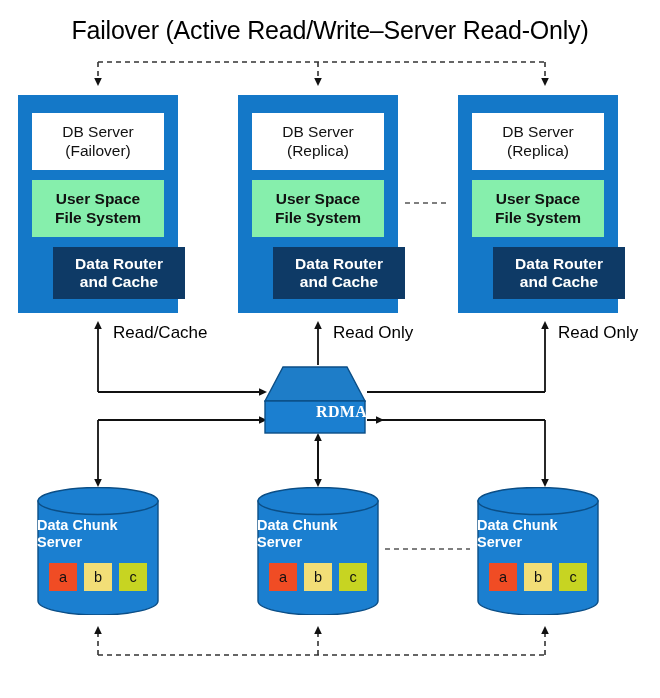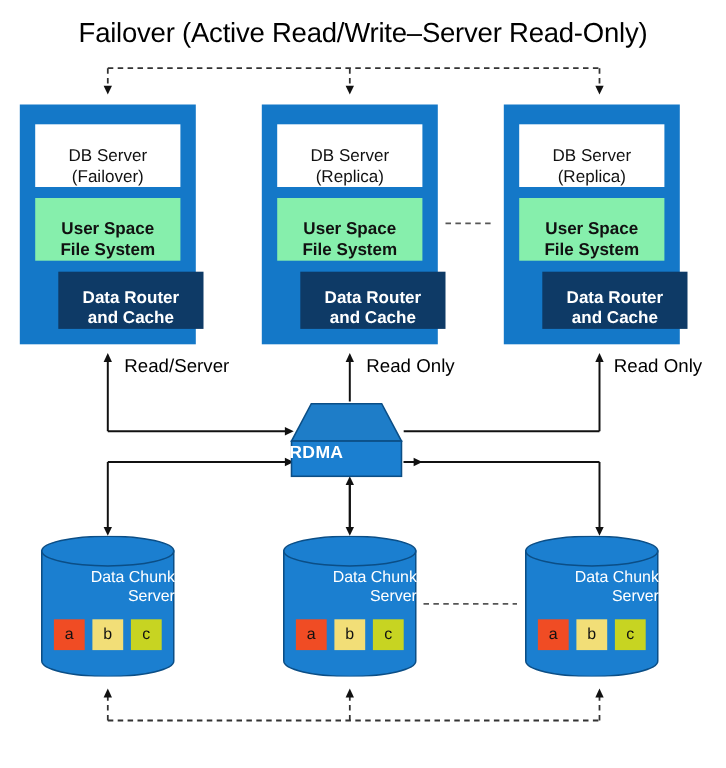--- a/index.html
+++ b/index.html
@@ -14,37 +14,37 @@
   
   svg.wires{position:absolute;left:0;top:0;width:660px;height:698px;
             pointer-events:none;}
 
   
   .db-box{position:absolute;width:160px;height:218px;background:#1478C8;}
   .db-inner{position:absolute;left:14px;width:132px;}
   .db-head{top:18px;height:57px;background:#ffffff;color:#111;}
   .db-fs{top:85px;height:57px;background:#86efac;color:#111;}
   .db-dr{top:152px;height:52px;background:#0E3A66;color:#ffffff;}
-  .db-inner{display:flex;align-items:flex-end;justify-content:center;
+  .db-inner{display:flex;align-items:center;justify-content:center;
             text-align:center;line-height:1.18;font-size:15.5px;}
   .db-head{font-weight:400;}
   .db-fs{font-weight:600;}
   .db-dr{font-weight:700;margin-left:21px;}
 
   
   .rdma{position:absolute;left:263px;top:365px;width:104px;height:70px;}
   .rdma svg{position:absolute;left:0;top:0;}
-  .rdma .lbl{position:absolute;left:0;top:38px;width:104px;text-align:left;
-             color:#fff;font-size:16px;font-weight:600;letter-spacing:.3px;}
+  .rdma .lbl{position:absolute;left:0;top:38px;width:104px;text-align:right;
+             color:#fff;font-size:16px;font-weight:600;letter-spacing:.3px;font-family:Liberation Serif, serif;}
 
   
   .cyl{position:absolute;width:122px;height:128px;}
   .cyl svg{position:absolute;left:0;top:0;}
-  .cyl .ctext{position:absolute;left:0;top:30px;width:122px;text-align:right;
-              color:#fff;font-size:14.5px;font-weight:400;line-height:1.2;}
+  .cyl .ctext{position:absolute;left:0;top:30px;width:122px;text-align:left;
+              color:#fff;font-size:14.5px;font-weight:700;line-height:1.2;}
   .chunks{position:absolute;left:12px;top:76px;width:98px;display:flex;
           justify-content:space-between;}
   .chunk{width:28px;height:28px;display:flex;align-items:center;
          justify-content:center;font-size:14.5px;color:#111;font-weight:400;}
 
   
   .alabel{position:absolute;font-size:17px;color:#000;white-space:nowrap;}
 
   
   .wm{position:absolute;right:14px;bottom:8px;font-size:13px;color:#c9c9c9;
@@ -170,21 +170,21 @@
       </span>
     </div>
     <div class="db-inner db-dr">
       <span>
         <span>Data Router</span><br>
         <span>and Cache</span>
       </span>
     </div>
   </div>
 
-  <div class="alabel" style="left:113px;top:323px;">Read/Server</div>
+  <div class="alabel" style="left:113px;top:323px;">Read/Cache</div>
   <div class="alabel" style="left:333px;top:323px;">Read Only</div>
   <div class="alabel" style="left:558px;top:323px;">Read Only</div>
 
   <div class="rdma">
     <svg width="104" height="70" viewBox="0 0 104 70" xmlns="http://www.w3.org/2000/svg">
       <path d="M20,2 L84,2 L102,36 L2,36 Z" fill="#1E7DC8" stroke="#0B4E86" stroke-width="1.4"></path>
       <rect x="2" y="36" width="100" height="32" fill="#1B7FD0" stroke="#0B4E86" stroke-width="1.4"></rect>
     </svg>
     <div class="lbl">RDMA</div>
   </div>

